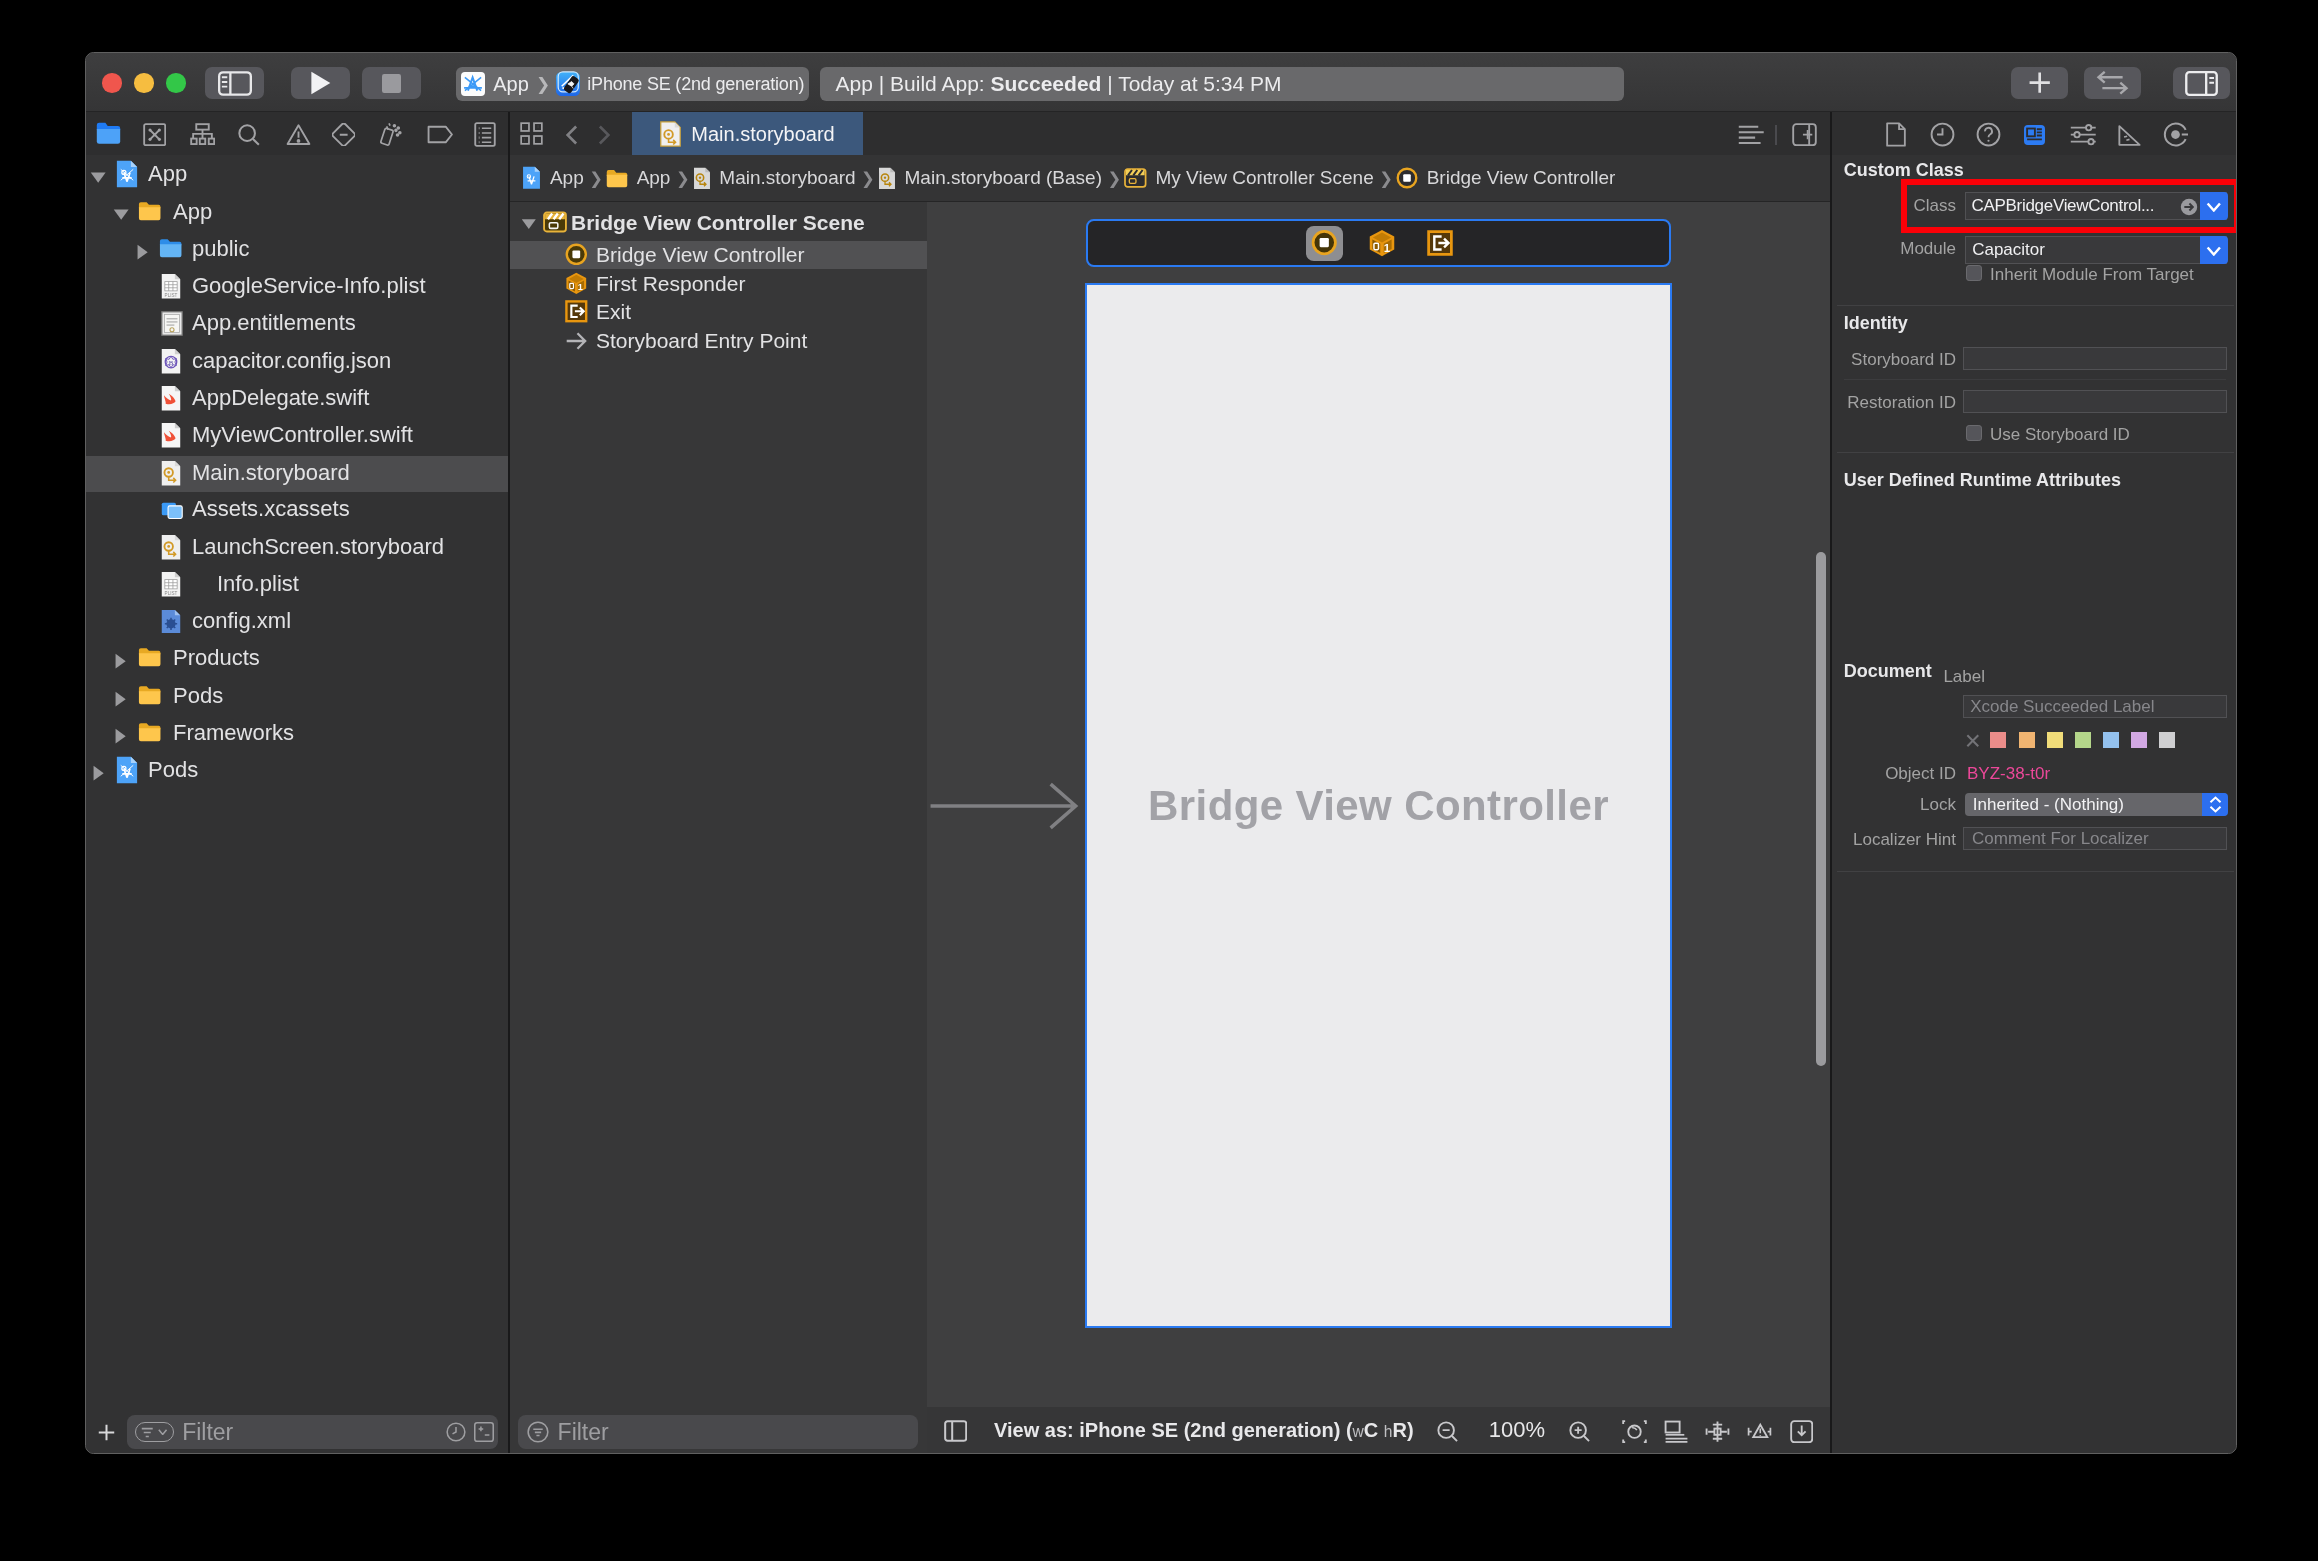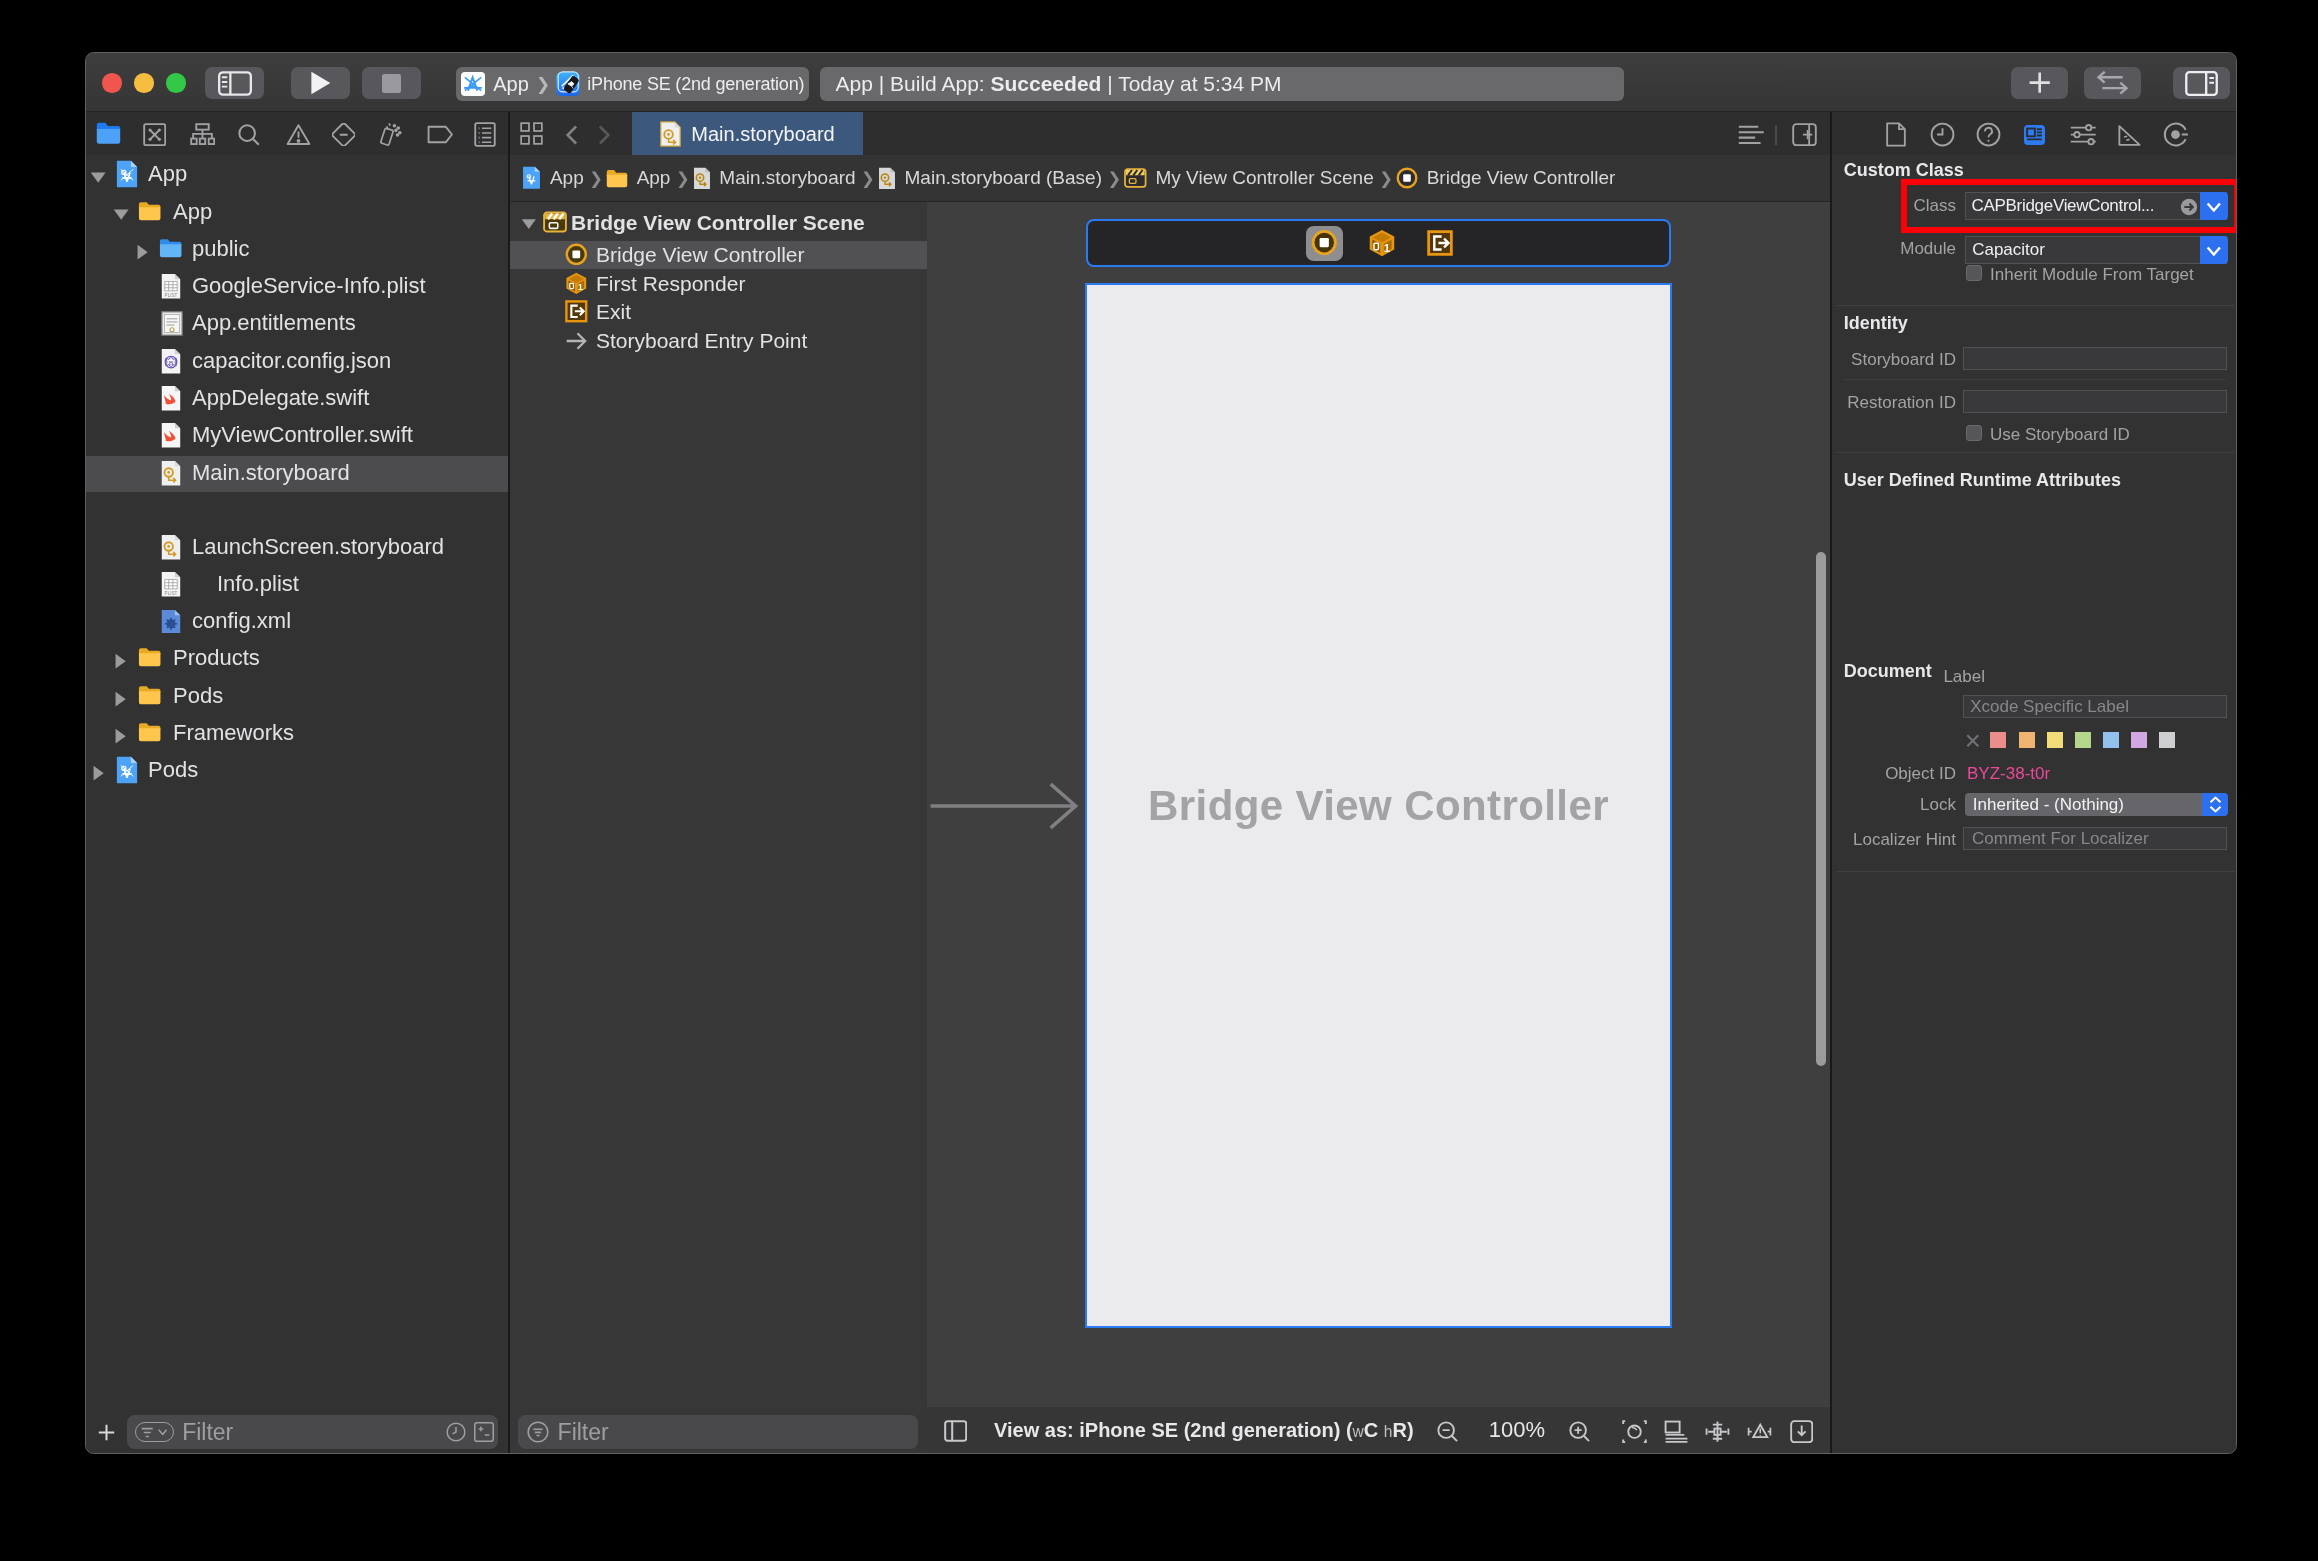--- a/index.html
+++ b/index.html
@@ -320,20 +320,27 @@
     <div class="trow" style="top:301px; background:#4c4c4e;">
       <svg class="fic" style="left:75px; top:3.9px;" width="20" height="26.5" viewBox="0 0 26 34">
         <path d="M1 1 H18 L25 8 V33 H1 Z" fill="#efefef"></path>
           <path d="M18 1 V8 H25 Z" fill="#d9d9d9"></path>
         <circle cx="10" cy="16" r="5.5" fill="none" stroke="#d29a27" stroke-width="2.4"></circle>
         <circle cx="10" cy="16" r="1.8" fill="#d29a27"></circle>
         <path d="M10 21.5 V26 H19 M16 23 l3 3 l-3 3" fill="none" stroke="#d29a27" stroke-width="2"></path>
       </svg>
       <span class="ttx" style="left:106px;">Main.storyboard</span>
     </div>
+    <div class="trow" style="top:337px;">
+      <svg class="fic" style="left:75px; top:5.5px;" width="22" height="22" viewBox="0 0 28 28">
+        <rect x="1" y="6" width="18" height="16" rx="2" fill="#3b9af6"></rect>
+        <rect x="9" y="10" width="18" height="16" rx="2" fill="#7cc0fa" stroke="#fff" stroke-width="1.4"></rect>
+      </svg>
+      <span class="ttx" style="left:106px;">Assets.xcassets</span>
+    </div>
     <div class="trow" style="top:375px;">
       <svg class="fic" style="left:75px; top:3.9px;" width="20" height="26.5" viewBox="0 0 26 34">
         <path d="M1 1 H18 L25 8 V33 H1 Z" fill="#efefef"></path>
           <path d="M18 1 V8 H25 Z" fill="#d9d9d9"></path>
         <circle cx="10" cy="16" r="5.5" fill="none" stroke="#d29a27" stroke-width="2.4"></circle>
         <circle cx="10" cy="16" r="1.8" fill="#d29a27"></circle>
         <path d="M10 21.5 V26 H19 M16 23 l3 3 l-3 3" fill="none" stroke="#d29a27" stroke-width="2"></path>
       </svg>
       <span class="ttx" style="left:106px;">LaunchScreen.storyboard</span>
     </div>
@@ -632,21 +639,21 @@
     <div class="isep" style="left:11.7px; top:224px; width:382px; background:#3c3c3e;"></div>
     <div class="ilabel" style="left:0; top:238px; width:124px;">Restoration ID</div>
     <div class="ifield" style="left:131px; top:235px; width:264px; height:23.4px;"></div>
     <div class="icheck" style="left:134px; top:270px;"></div>
     <div class="ilabel" style="left:158px; top:270px; text-align:left;">Use Storyboard ID</div>
     <div class="isep" style="left:4.7px; top:297px; width:397px;"></div>
     <div class="ihead" style="left:11.7px; top:315px; font-size:18px;">User Defined Runtime Attributes</div>
     <div class="ihead" style="left:11.7px; top:506px; font-size:18px;">Document</div>
     <div class="ilabel" style="left:0; top:512px; width:124px;margin-left:29px;">Label</div>
     <div class="ifield" style="left:131px; top:540px; width:264px; height:23.4px; color:#87878b; display:flex; align-items:center;">
-        <span style="margin-left:6.2px;">Xcode Specific Label</span>
+        <span style="margin-left:6.2px;">Xcode Succeeded Label</span>
       </div>
     <svg class="abs" style="left:133px; top:578px;" width="15.6" height="15.6" viewBox="0 0 20 20">
         <path d="M3 3 L17 17 M17 3 L3 17" stroke="#737377" stroke-width="2.6"></path>
       </svg>
     <div class="swa" style="left:158px; background:#eb8d8a;"></div>
     <div class="swa" style="left:187px; background:#f0b471;"></div>
     <div class="swa" style="left:215px; background:#f0dc79;"></div>
     <div class="swa" style="left:243px; background:#b4d68a;"></div>
     <div class="swa" style="left:271px; background:#93c1ee;"></div>
     <div class="swa" style="left:299px; background:#d2a8e3;"></div>

